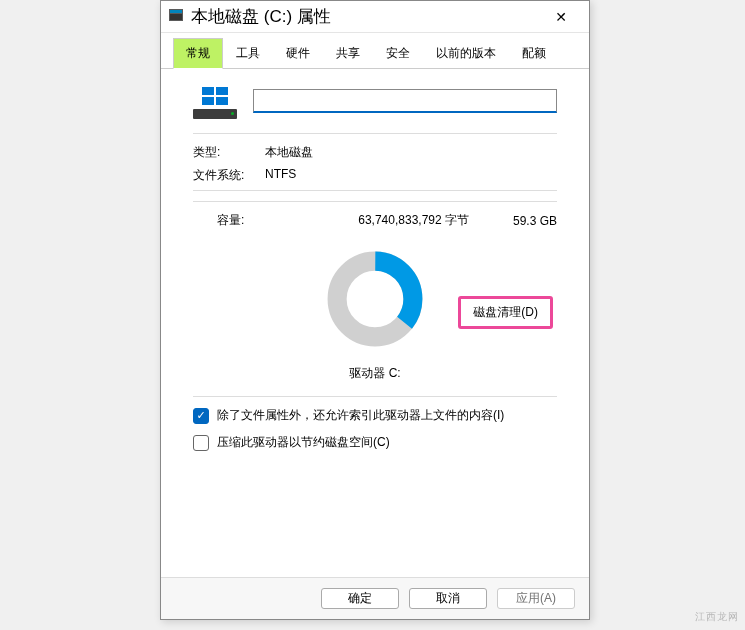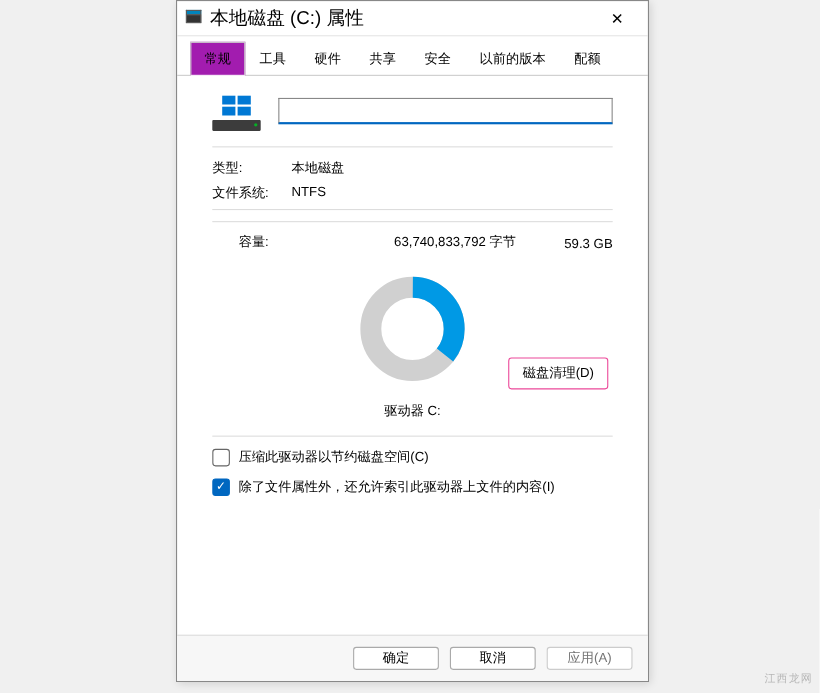--- a/index.html
+++ b/index.html
@@ -54,21 +54,21 @@
       font-size: 12px;
       color: #000;
       cursor: pointer;
       border: 1px solid transparent;
       border-bottom: none;
       position: relative;
       top: 1px;
     }
     .tab.active {
       border-color: #ccc;
-      background: #a21caf;
+      background: #bef264;
       border-bottom: 1px solid #fff;
     }
     .content {
       flex: 1;
       padding: 14px 32px;
       overflow: hidden;
     }
     .row-icon-label {
       display: flex; align-items: center; gap: 16px; margin-bottom: 14px;
     }
@@ -105,23 +105,23 @@
       column-gap: 6px;
       align-items:center;
       margin: 10px 0 6px 0;
     }
     .chart-area {
       display: flex; align-items: center; justify-content: center;
       position: relative; margin: 10px 0 6px 0; height: 120px;
     }
     .donut { width: 100px; height: 100px;}
     .cleanup-btn {
-      position: absolute; right: 4px; bottom: 5px;
+      position: absolute; right: 4px; bottom: 30px;
       padding: 5px 12px; font-size:12px;
-      background:#fff; border:1px solid #ec4899; border-radius:3px;
+      background:#fff; border:3px solid #ec4899; border-radius:3px;
       cursor:pointer;
     }
     .drive-label-under { text-align:center; font-size:12px; margin-top: 2px;}
     .checkbox-row {
       display:flex; align-items:center; gap:8px; font-size:12px;
       margin: 8px 0 10px 0;
     }
     .checkbox {
       width:16px; height:16px; border:1px solid #666; border-radius:3px;
       display:flex; align-items:center; justify-content:center;
@@ -214,26 +214,26 @@
         <circle cx="21" cy="21" r="15.915" fill="none" stroke="#0099e5" stroke-width="8" stroke-dasharray="35.75 64.25" stroke-dashoffset="25"></circle>
         <circle cx="21" cy="21" r="11.5" fill="#fff"></circle>
       </svg>
       <button class="cleanup-btn">磁盘清理(D)</button>
     </div>
     <div class="drive-label-under">驱动器 C:</div>
 
     <hr class="hr" style="margin-top:14px">
 
     <div class="checkbox-row">
+      <div class="checkbox checked"></div>
+      <div>除了文件属性外，还允许索引此驱动器上文件的内容(I)</div>
+    </div>
+    <div class="checkbox-row">
       <div class="checkbox"></div>
       <div>压缩此驱动器以节约磁盘空间(C)</div>
-    </div>
-    <div class="checkbox-row">
-      <div class="checkbox checked"></div>
-      <div>除了文件属性外，还允许索引此驱动器上文件的内容(I)</div>
     </div>
 
   </div>
 
   <div class="button-bar">
     <button class="btn">确定</button>
     <button class="btn">取消</button>
     <button class="btn disabled">应用(A)</button>
   </div>
 

